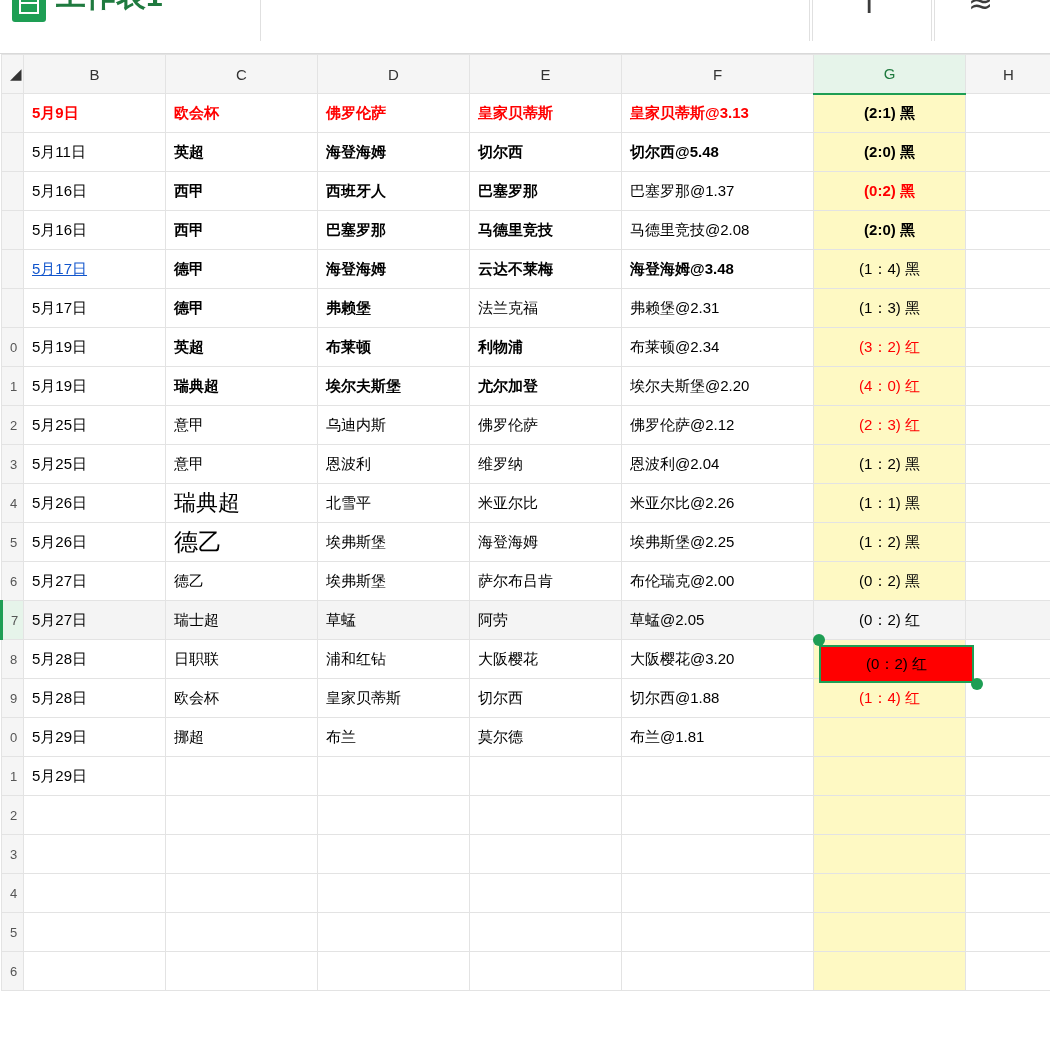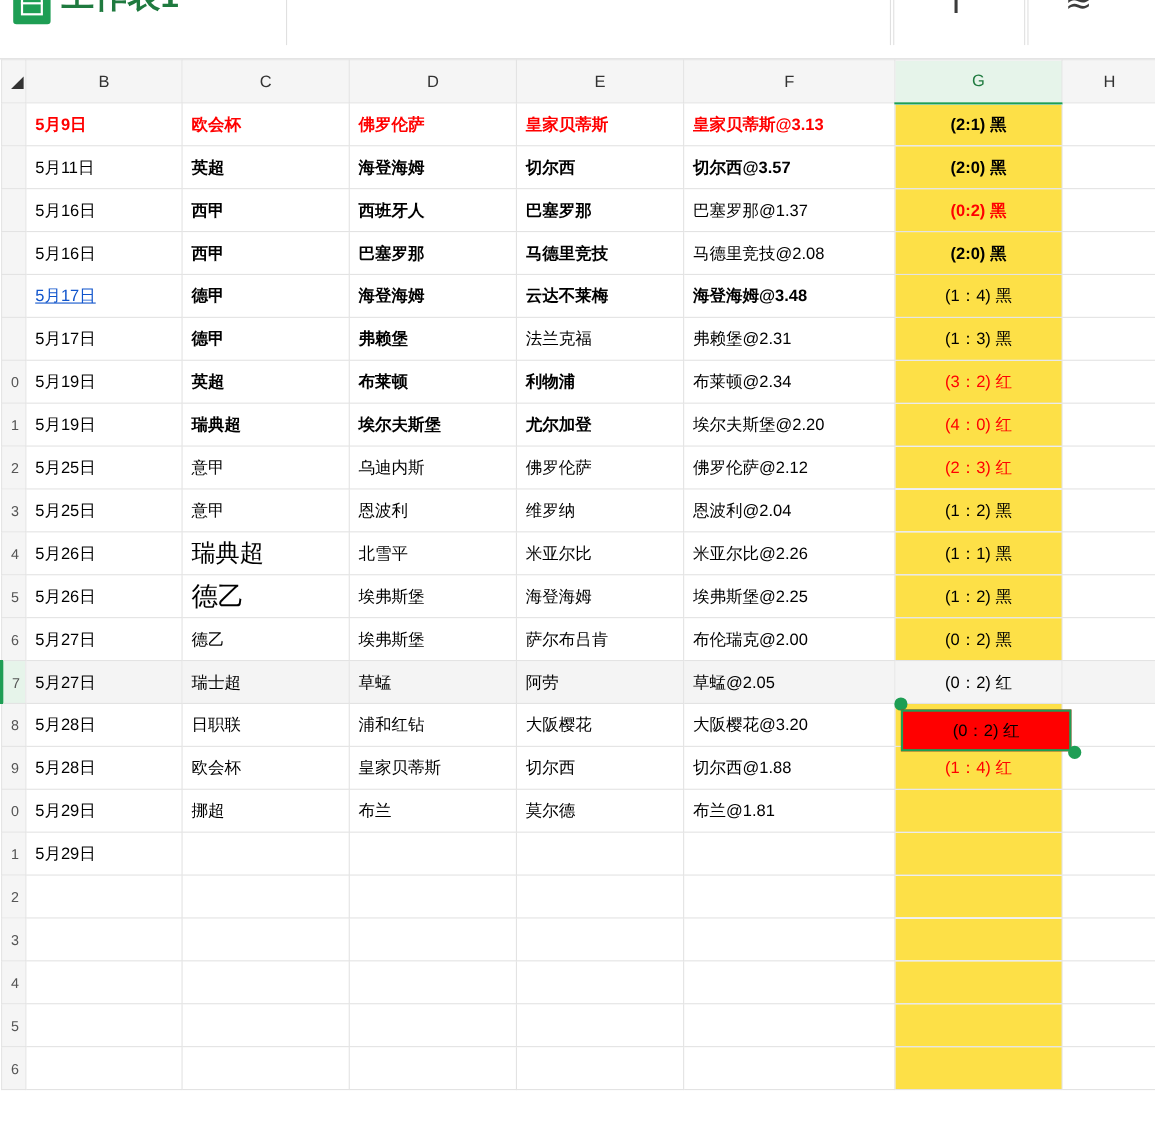--- a/index.html
+++ b/index.html
@@ -137,21 +137,21 @@
   col.c-b { width: 142px; }
   col.c-c { width: 152px; }
   col.c-d { width: 152px; }
   col.c-e { width: 152px; }
   col.c-f { width: 192px; }
   col.c-g { width: 152px; }
   col.c-h { width: 86px; }
 
   .cB { text-align: left; padding-right: 10px; }
   .cC, .cD, .cE, .cF { text-align: left; }
-  .cG { text-align: center; background: #fde047; }
+  .cG { text-align: center; background: #fef9c3; }
   .cH { background: #ffffff; }
 
   .bold { font-weight: bold; }
   .red { color: #ff0000; }
   .big { font-size: 22px; }
   .bigger { font-size: 24px; }
   .link {
     color: #1155cc;
     text-decoration: underline;
   }
@@ -233,21 +233,21 @@
             <td class="cF bold red">皇家贝蒂斯@3.13</td>
             <td class="cG bold">(2:1) 黑</td>
             <td class="cH"></td>
           </tr>
           <tr>
             <td class="rowhead"></td>
             <td class="cB">5月11日</td>
             <td class="cC bold">英超</td>
             <td class="cD bold">海登海姆</td>
             <td class="cE bold">切尔西</td>
-            <td class="cF bold">切尔西@3.57</td>
+            <td class="cF bold">切尔西@5.48</td>
             <td class="cG bold">(2:0) 黑</td>
             <td class="cH"></td>
           </tr>
           <tr>
             <td class="rowhead"></td>
             <td class="cB">5月16日</td>
             <td class="cC bold">西甲</td>
             <td class="cD bold">西班牙人</td>
             <td class="cE bold">巴塞罗那</td>
             <td class="cF">巴塞罗那@1.37</td>

